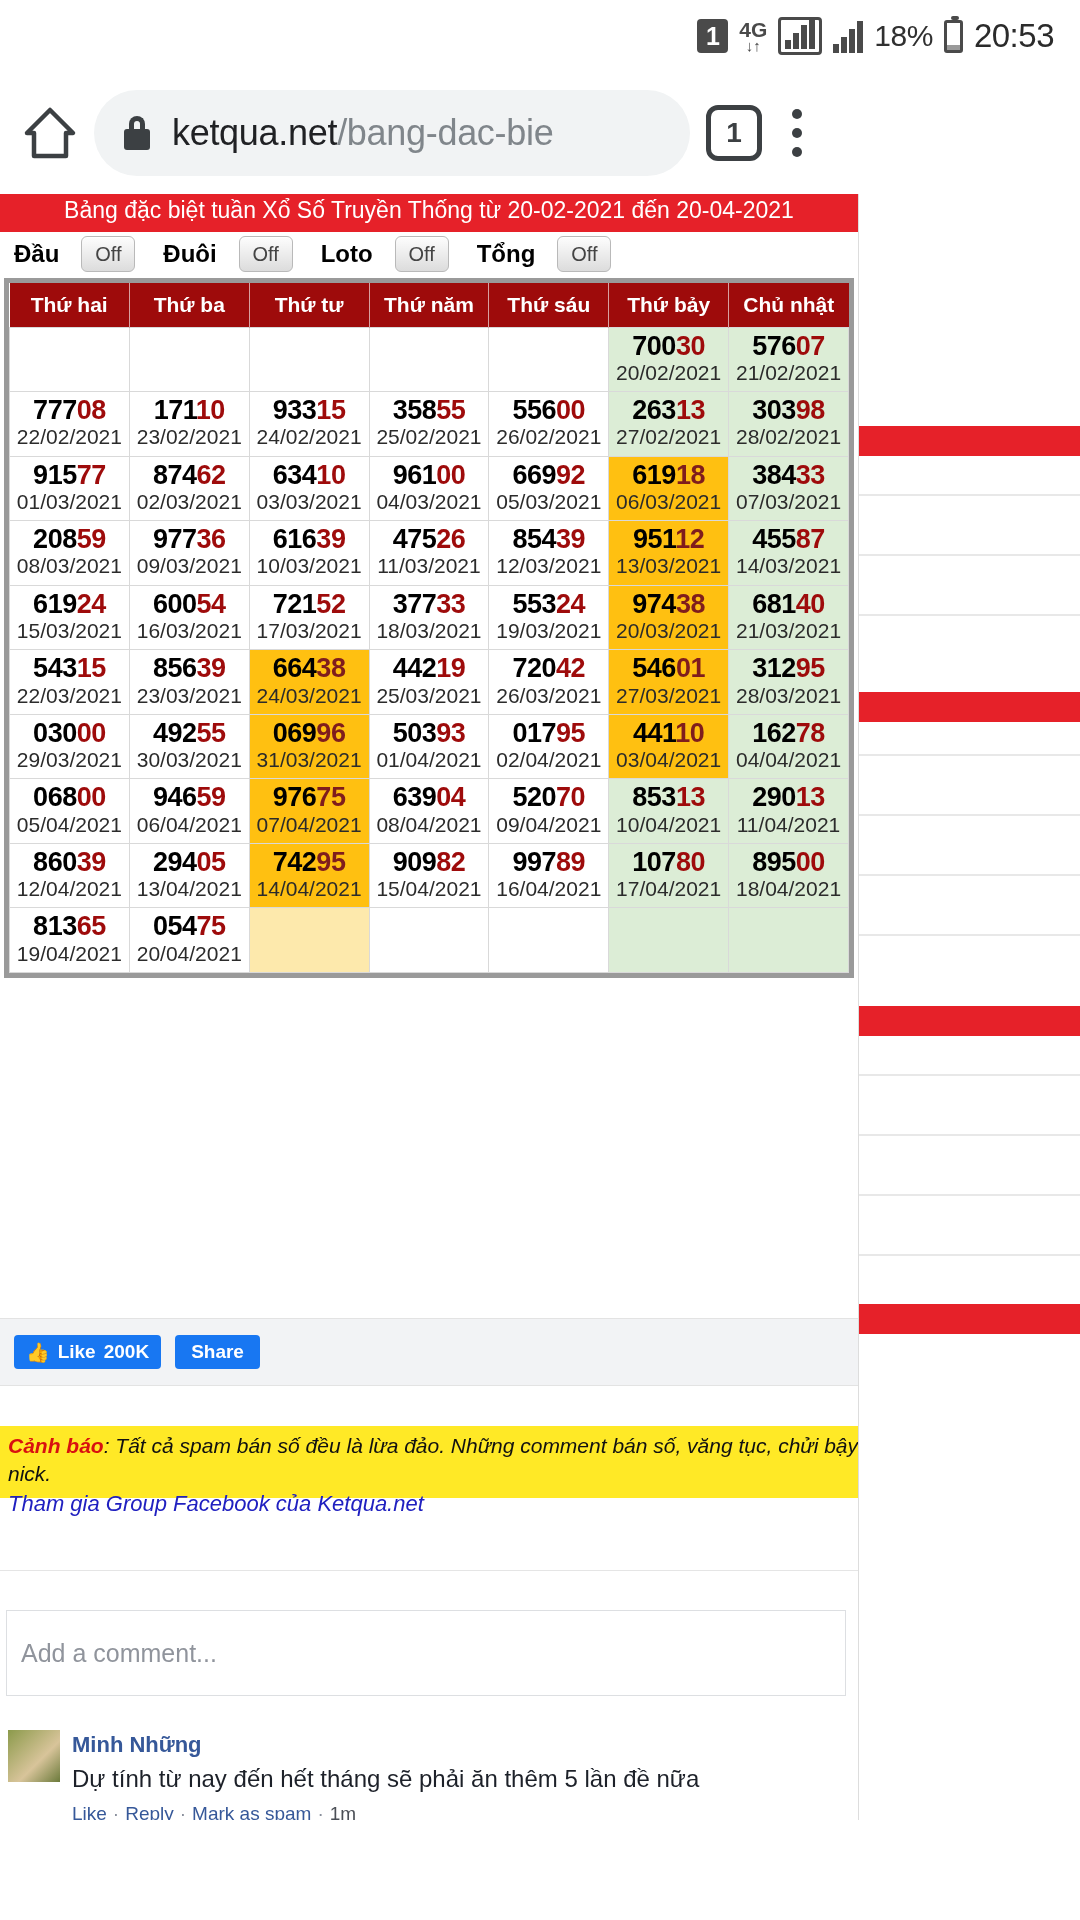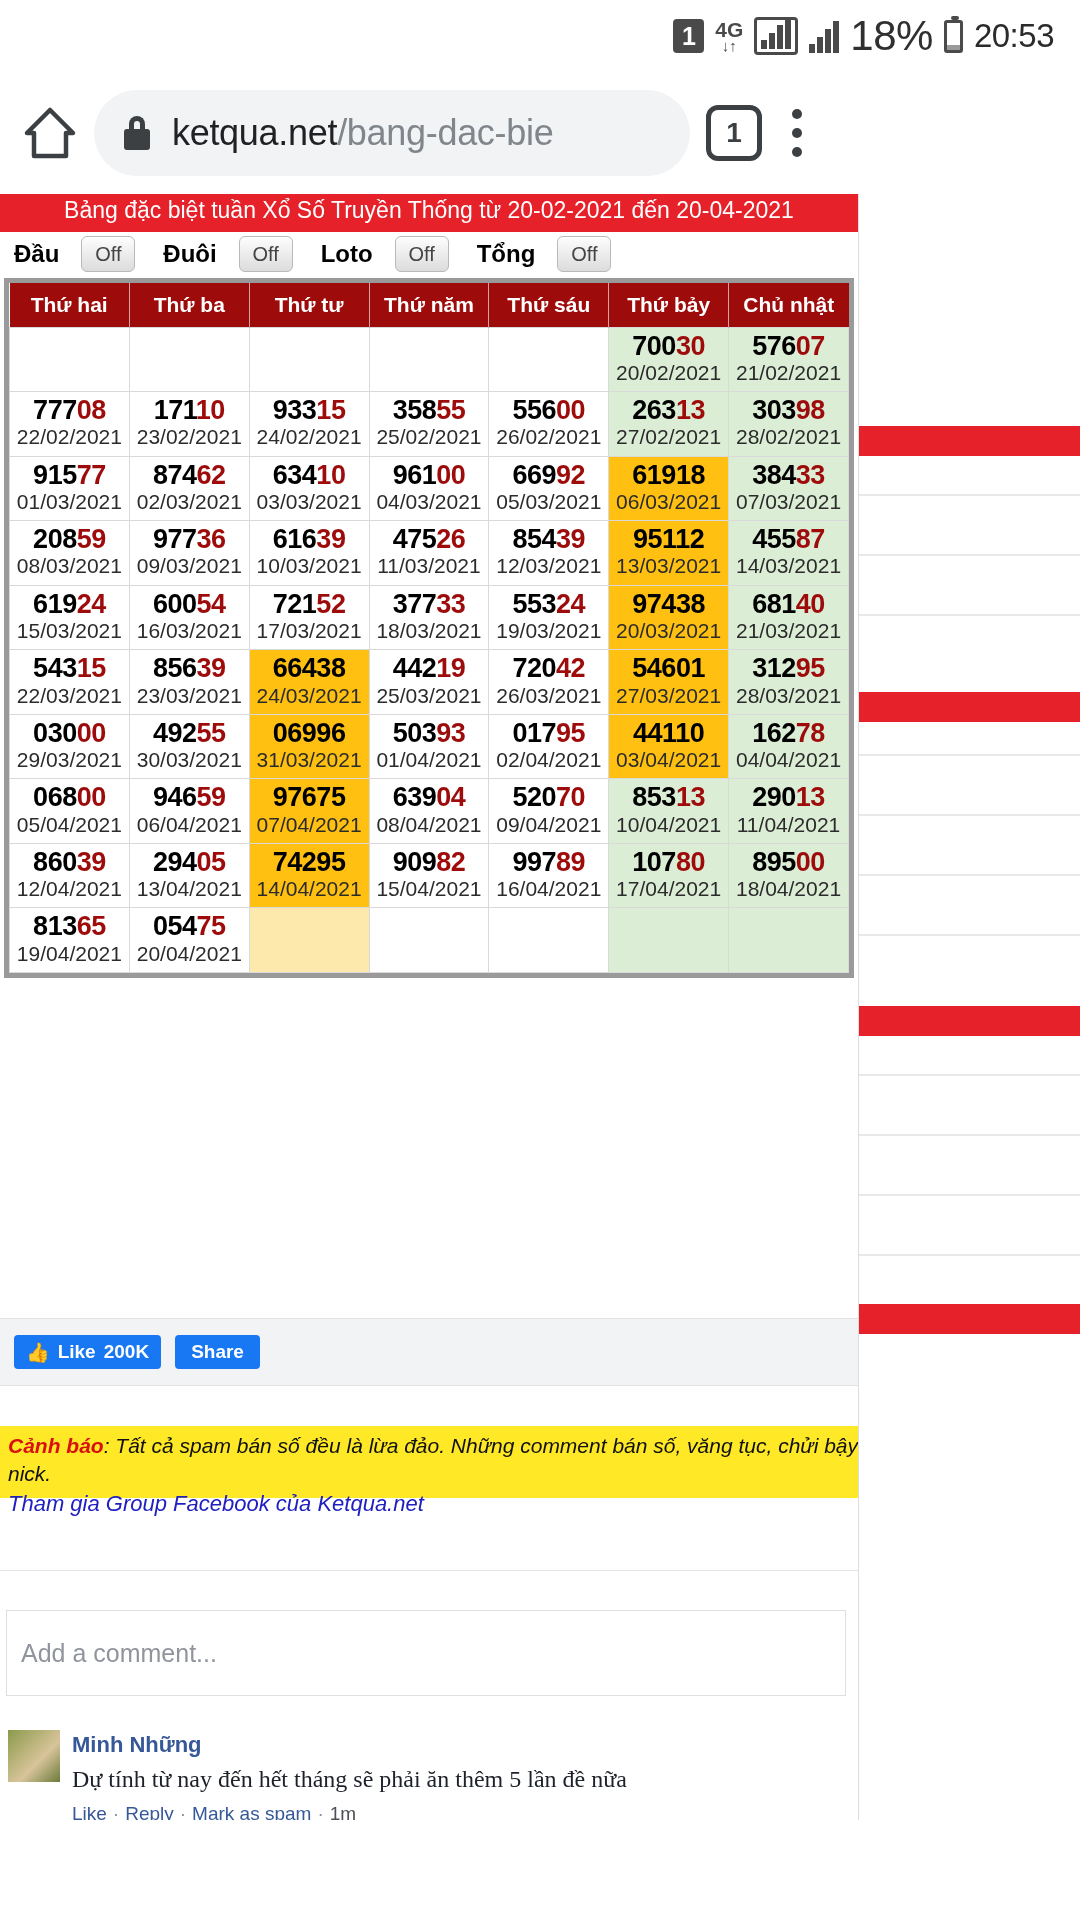--- a/index.html
+++ b/index.html
@@ -24,21 +24,21 @@
     font-family: "Liberation Sans", sans-serif;
   }
   .sb-4g { display: flex; flex-direction: column; align-items: center; line-height: 1; }
   .sb-4g .g { font-size: 21px; font-weight: bold; color: #4a4a4a; }
   .sb-4g .ar { font-size: 15px; color: #4a4a4a; margin-top: -2px; }
   .bars { display: flex; align-items: flex-end; gap: 2px; height: 34px; }
   .bars i { display: block; width: 6px; background: #4a4a4a; }
   .bars i:nth-child(1){height:9px} .bars i:nth-child(2){height:16px}
   .bars i:nth-child(3){height:24px} .bars i:nth-child(4){height:32px}
   .bars.boxed { border: 3px solid #4a4a4a; border-radius: 4px; padding: 3px 4px; height: 38px; align-items: flex-end; }
-  .sb-pct { font-size: 42px; color: #303030; letter-spacing: -0.5px; }
+  .sb-pct { font-size: 30px; color: #303030; letter-spacing: -0.5px; }
   .sb-batt {
     width: 19px; height: 33px; border: 3px solid #4a4a4a; border-radius: 3px;
     position: relative; background: linear-gradient(to top, #9a9a9a 18%, #ffffff 18%);
   }
   .sb-batt::before { content:""; position:absolute; top:-7px; left:4px; width:8px; height:4px; background:#4a4a4a; border-radius:2px;}
   .sb-time { font-size: 33px; color: #2b2b2b; letter-spacing: -0.5px; }
 
   
   .toolbar {
     height: 122px; display: flex; align-items: center;
@@ -105,21 +105,21 @@
   th:last-child { border-right: none; }
   td {
     border: 1px solid #d9d9d9; height: 60px; text-align: center; vertical-align: middle;
     padding: 4px 0 6px 0;
   }
   td .num { font-size: 27px; font-weight: bold; color: #000; letter-spacing: -0.5px; line-height: 1.05; }
   td .num em { font-style: normal; color: #9e0b0b; }
   td .dt { font-size: 21px; color: #2b2b2b; line-height: 1.2; }
   td.green { background: #dcedd6; }
   td.orange { background: #ffc011; }
-  td.orange .num em { color: #000000; margin-top: 36px; }
+  td.orange .num em { color: #7f1d1d; margin-top: 36px; }
   td.lightyellow { background: #fde9ac; }
   td.empty { background: #fff; }
 
   
   .fbbar {
     position: absolute; top: 1124px; left: 0; width: 858px; height: 68px;
     background: #f2f3f5; border-top: 1px solid #e3e3e3; border-bottom: 1px solid #e3e3e3;
     display: flex; align-items: center; padding-left: 14px; gap: 14px;
   }
   .fb-like {
@@ -165,21 +165,21 @@
     display: flex; align-items: center; padding-left: 14px;
   }
   .cmt-box span { font-size: 25px; color: #90949c; }
 
   .comments { position: absolute; top: 1530px; left: 0; width: 858px; }
   .cmt { display: flex; gap: 12px; padding: 6px 8px 2px 8px; }
   .ava { width: 52px; height: 52px; flex: 0 0 auto; background: #c8b8a0; }
   .ava.a1 { background: linear-gradient(135deg,#8b9a4b,#d8c49a 60%,#6b7a3b); }
   .cbody { flex: 1 1 auto; min-width: 0; }
   .cname { font-size: 22px; font-weight: bold; color: #365899; line-height: 1.4; }
-  .ctext { font-size: 24px; color: #1d2129; line-height: 1.35; margin-top: 2px; font-family: Liberation Serif, serif; }
+  .ctext { font-size: 24px; color: #1d2129; line-height: 1.35; margin-top: 2px; }
   .cmeta { font-size: 19px; color: #4b4f56; margin-top: 8px; display: flex; align-items: center; gap: 6px; flex-wrap: wrap; }
   .cmeta a { color: #365899; text-decoration: none; }
   .cmeta .sep { color: #898f9c; }
 
   
   .sidestrip { position: absolute; top: 0; left: 858px; width: 222px; height: 1626px; background: #fff; border-left: 1px solid #ddd; overflow: hidden; }
   .ss-row { position: absolute; left: 0; width: 222px; }
   .ss-red { background: #e62129; height: 30px; }
   .ss-line { background: #e8e8e8; height: 2px; }
 </style>

